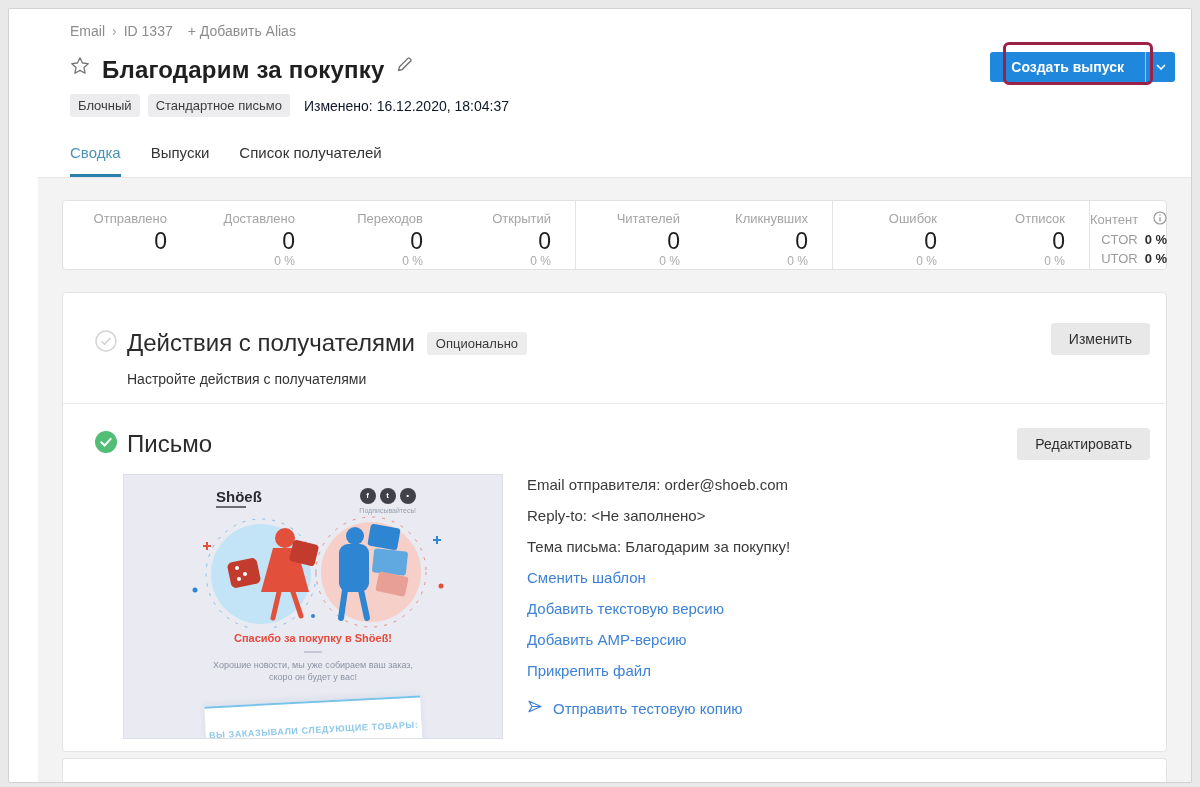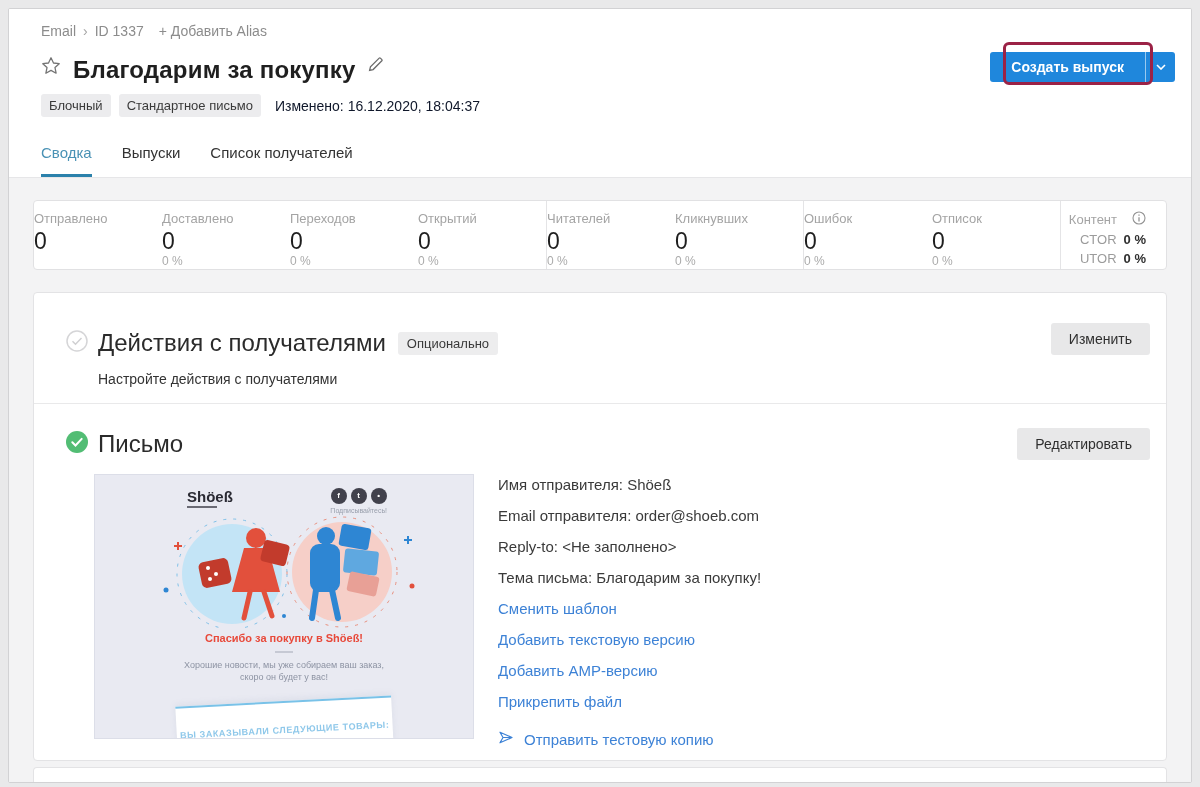--- a/index.html
+++ b/index.html
@@ -8,21 +8,21 @@
     font-family:"Liberation Sans", sans-serif;
     background:#e9e9ea;
     padding:8px 8px 4px 8px;
   }
   .window {
     width:100%; height:775px;
     background:#fff;
     border:1px solid #d2d2d4;
     border-radius:2px;
     overflow:hidden;
-    display:flex; flex-direction:column;
+    display:flex; flex-direction:column;padding-left:29px;
   }
   
   .header { background:#fff; padding:12px 24px 0 32px; border-bottom:1px solid #e6e6e8; position:relative; flex:0 0 auto; }
   .breadcrumb { display:flex; gap:7px; font-size:14px; color:#8c8c8c; margin-top:2px; }
   .breadcrumb .crumb { cursor:pointer; }
   .breadcrumb .sep { color:#a5a5a5; }
   .breadcrumb .add-alias { margin-left:8px; }
   .title-row { margin-top:17px; display:flex; align-items:flex-start; gap:12px; }
   .page-title { font-size:24px; font-weight:600; color:#1f1f1f; letter-spacing:.2px; }
   .icon-btn { display:inline-flex; align-items:center; cursor:pointer; }
@@ -36,21 +36,21 @@
   .create-btn { position:absolute; top:43px; right:16px; height:30px; display:flex; background:#1f87dc; border-radius:3px; color:#fff; cursor:pointer; }
   .create-btn .cb-label { padding:0 21px; line-height:30px; font-size:14px; font-weight:700; }
   .create-btn .cb-chev { width:30px; display:flex; align-items:center; justify-content:center; border-left:1px solid rgba(255,255,255,.55); }
   .annotation { position:absolute; top:33px; right:38px; width:150px; height:43px; border:3px solid #9b2246; border-radius:6px; pointer-events:none; z-index:3; }
   
   .content { flex:1 1 auto; background:#f3f3f4; padding:22px 24px 0; overflow:hidden; }
   
   .stats-card { background:#fff; border:1px solid #e1e1e3; border-radius:4px; display:flex; height:70px; }
   .stats-group { display:flex; border-right:1px solid #e4e4e6; }
   .stats-group:last-of-type { border-right:1px solid #e4e4e6; }
-  .stat-cell { width:128px; text-align:left; padding:10px 24px 0 0; }
+  .stat-cell { width:128px; text-align:right; padding:10px 24px 0 0; }
   .stat-label { font-size:13px; color:#a4a4a4; }
   .stat-value { font-size:23px; color:#1e1e1e; margin-top:3px; line-height:24px; }
   .stat-sub { font-size:12px; color:#ababab; min-height:14px; margin-top:1px; }
   .stats-content { width:128px; padding:10px 20px 0 0; text-align:right; }
   .sc-head { font-size:13px; color:#a4a4a4; display:flex; justify-content:flex-end; align-items:center; gap:15px; }
   .sc-row { margin-top:4px; font-size:13px; }
   .sc-row .sc-label { color:#9b9b9b; margin-right:7px; }
   .sc-row .sc-val { color:#2e2e2e; font-weight:700; }
   
   .main-card { background:#fff; border:1px solid #e3e3e5; border-radius:4px; margin-top:22px; }
@@ -285,21 +285,20 @@
             <div class="pv-note">
               <div>Хорошие новости, мы уже собираем ваш заказ,</div>
               <div>скоро он будет у вас!</div>
             </div>
             <div class="pv-panel">
               <div class="pv-panel-text">ВЫ ЗАКАЗЫВАЛИ СЛЕДУЮЩИЕ ТОВАРЫ:</div>
             </div>
           </div>
 
           <div class="details">
-            <div class="dline">Имя отправителя: Shöeß</div>
             <div class="dline">Email отправителя: order@shoeb.com</div>
             <div class="dline">Reply-to: &lt;Не заполнено&gt;</div>
             <div class="dline">Тема письма: Благодарим за покупку!</div>
             <div class="dlink">Сменить шаблон</div>
             <div class="dlink">Добавить текстовую версию</div>
             <div class="dlink">Добавить AMP-версию</div>
             <div class="dlink">Прикрепить файл</div>
             <div class="send-row">
               <span>
                 <svg width="16" height="15" viewBox="0 0 16 15">

